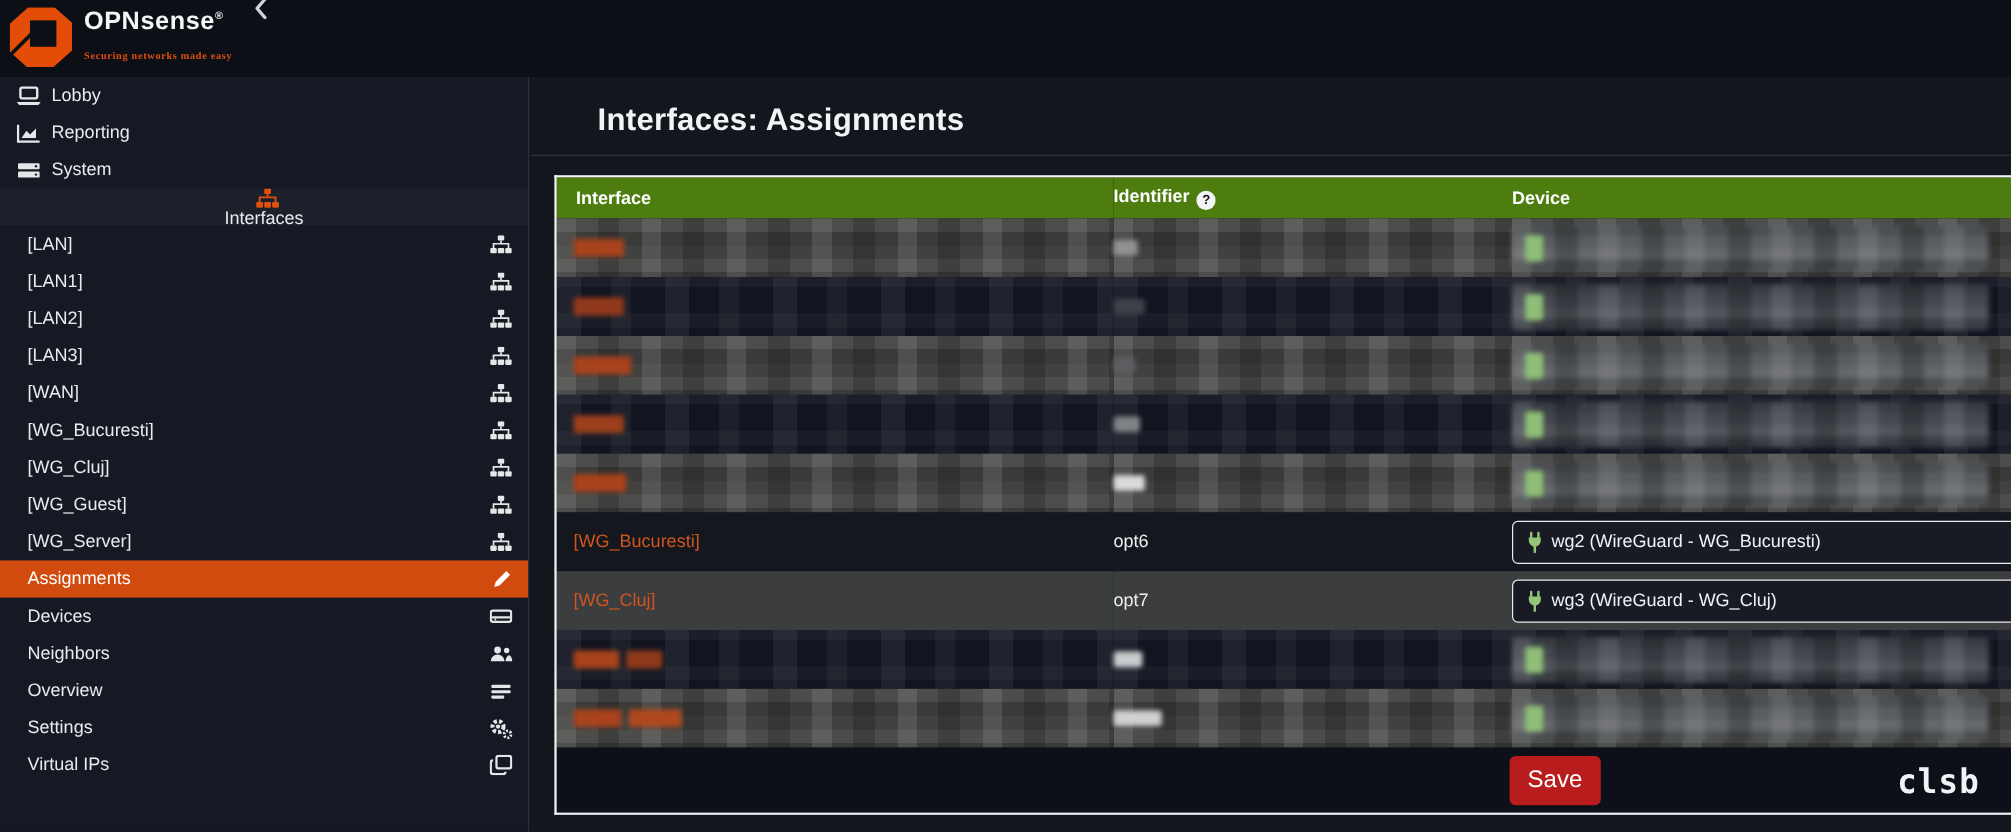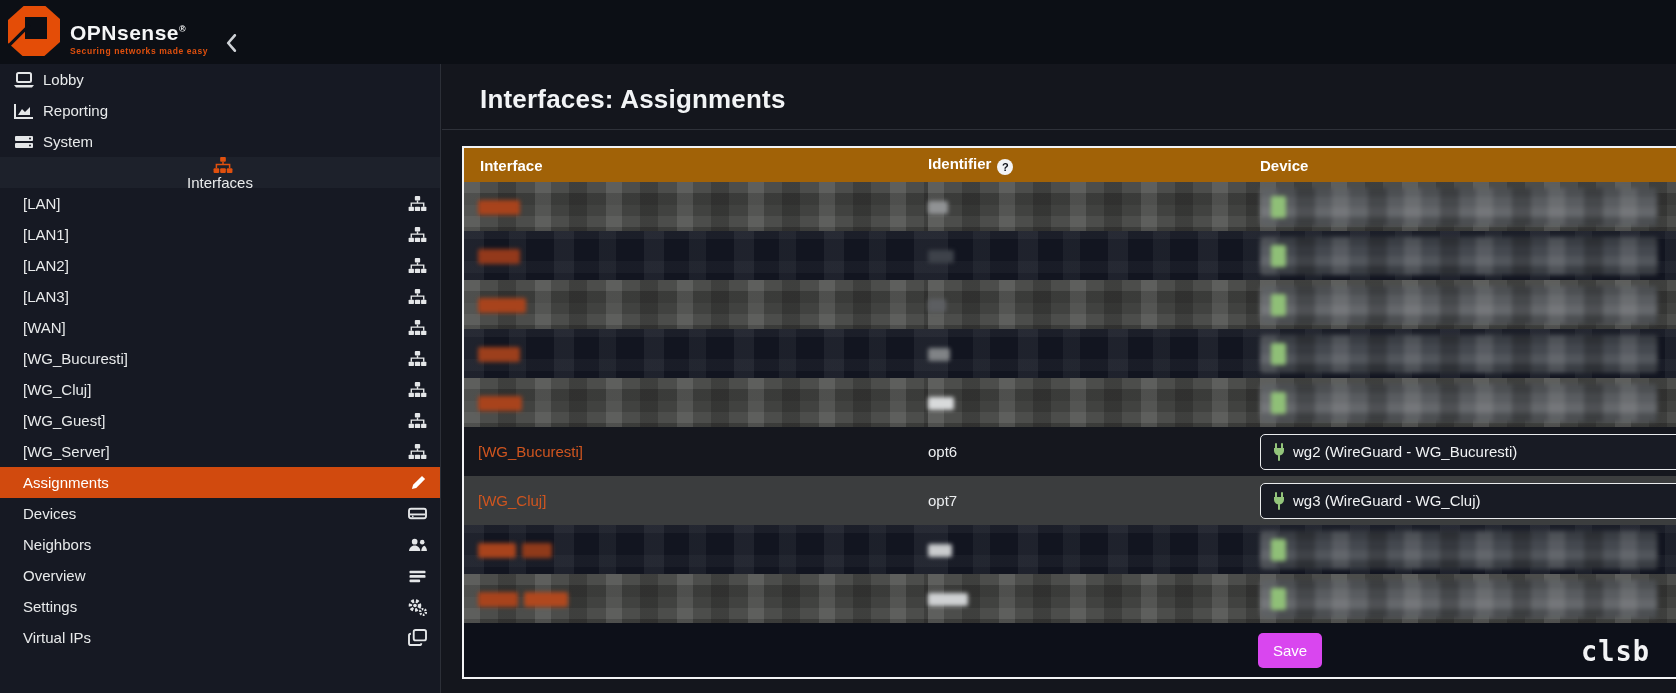--- a/index.html
+++ b/index.html
@@ -1,56 +1,56 @@
 <!DOCTYPE html>
 <html><head>
 <meta charset="utf-8">
 <style>
   * { margin:0; padding:0; box-sizing:border-box; }
   html,body { width:1676px; height:693px; overflow:hidden; background:#14161d;
     font-family:"Liberation Sans","DejaVu Sans",sans-serif; }
 
   
   .topbar { position:absolute; left:0; top:0; width:1676px; height:64px; background:#0c0f15; z-index:5; }
-  .logo-wrap { position:absolute; left:8px; top:6px; display:flex; align-items:flex-end; }
+  .logo-wrap { position:absolute; left:8px; top:6px; display:flex; align-items:flex-start; }
   .logo { position:relative; width:52px; height:50px; margin-right:10px; }
   .logo-oct { position:absolute; inset:0; background:#e44d07;
     clip-path:polygon(30% 0,72% 0,100% 26%,100% 72%,70% 100%,28% 100%,0 74%,0 28%); }
   .logo-hole { position:absolute; left:17px; top:11px; width:22px; height:22px; background:#0c0f15; }
   .logo-slash { position:absolute; left:-4px; top:28px; width:30px; height:3px; background:#0c0f15; transform:rotate(-45deg); }
   .brand { display:flex; flex-direction:column; }
   .brand-line { color:#f4f5f6; font-weight:bold; font-size:21px; letter-spacing:.5px; }
   .brand-line sup { font-size:9px; }
-  .tagline { color:#e0500e; font-size:8.5px; font-weight:bold; letter-spacing:.6px; margin-top:1px; }
+  .tagline { color:#e0500e; font-size:8.5px; font-weight:bold; letter-spacing:.6px; margin-top:11px;font-family:Liberation Serif, serif; }
   .collapse { margin-left:18px; margin-top:-8px; cursor:pointer; }
 
   
   .sidebar { position:absolute; left:0; top:64px; width:441px; height:629px;
     background:#161923; border-right:1px solid #2c2f37; z-index:4; }
   .s-item { height:31px; display:flex; align-items:center; color:#e8eaeb; font-size:15px; cursor:pointer; }
   .s-item .licon { width:22px; margin-left:13px; margin-right:8px; display:flex; justify-content:center; color:#e4e6e8; }
   .s-item .lbl { flex:1; }
   .s-item.sub .lbl { margin-left:23px; }
   .s-item .ricon { margin-right:13px; color:#e4e6e8; display:flex; }
   .s-item.section-open { background:#1d212b;flex-direction:column; }
   .s-item.selected { background:#d14a0e; color:#ffffff; }
   .s-item.selected .ricon { color:#ffffff; }
   .icon-orange { color:#e0500e !important; }
   svg.mi { display:block; }
 
   
   .main { position:absolute; left:442px; top:64px; width:1234px; height:629px; background:#14161d; }
   .title-area { height:66px; border-bottom:1px solid #2e3139; }
-  .page-title { color:#f2f4f6; font-size:26px; font-weight:bold; padding:20px 0 0 38px; letter-spacing:.2px; }
+  .page-title { color:#f2f4f6; font-size:26px; font-weight:bold; padding:20px 0 0 56px; letter-spacing:.2px; }
 
   .panel { position:relative; margin:16px 0 0 20px; width:1250px;
     border:2px solid #f2f3f5; border-right:none; background:#14171f; }
   table.assign { border-collapse:collapse; width:1248px; table-layout:fixed; }
   col.c1 { width:464px; } col.c2 { width:332px; } col.c3 { width:452px; }
-  thead th { background:#a16207; color:#ffffff; font-size:15px; font-weight:bold;
+  thead th { background:#4d7c0f; color:#ffffff; font-size:15px; font-weight:bold;
     text-align:left; height:34px; padding:0; }
   thead th.h-if { padding-left:16px; }
   .qbadge { display:inline-block; width:16px; height:16px; border-radius:50%; background:#f2f3f5;
     color:#0d1019; font-size:11px; font-weight:bold; text-align:center; line-height:16px;
     vertical-align:-2px; margin-left:6px; cursor:pointer; }
 
   tbody td { height:49px; padding:0; vertical-align:middle; }
   tr.vrow-dark td { background:#15171e; }
   tr.vrow-gray td { background:#3b3d3e; }
   .iflink { color:#d0551f; font-size:15px; text-decoration:none; margin-left:14px; cursor:pointer; }
@@ -80,22 +80,22 @@
   .gsel { position:relative; width:398px; height:38px; border-radius:4px; filter:blur(2px);
     background-color:#595c60;
     background-image:
       repeating-linear-gradient(90deg, rgba(255,255,255,.10) 0 17px, rgba(0,0,0,0) 17px 36px, rgba(0,0,0,.22) 36px 55px, rgba(0,0,0,0) 55px 72px),
       repeating-linear-gradient(180deg, rgba(0,0,0,.14) 0 9px, rgba(0,0,0,0) 9px 19px, rgba(255,255,255,.07) 19px 29px); }
   tr.rrow-dark .gsel { background-color:#44484f; }
   .gplug { position:absolute; left:11px; top:8px; width:15px; height:22px; background:#8fbf77; border-radius:2px; }
 
   
   .panel-footer { position:relative; height:54px; background:#0d1019; display:flex; align-items:center; width:1248px; }
-  .save-btn { margin-left:794px; background:#d946ef; color:#ffffff; border:none; border-radius:5px;
-    font-size:15px; font-family:inherit; padding:9px 15px; cursor:pointer; }
+  .save-btn { margin-left:794px; background:#b91c1c; color:#ffffff; border:none; border-radius:5px;
+    font-size:20px; font-family:inherit; padding:9px 15px; cursor:pointer; }
   .watermark { position:absolute; right:62px; top:13px; color:#f2f3f5; font-family:"DejaVu Sans Mono",monospace;
     font-weight:bold; font-size:27px; letter-spacing:1px; transform:scaleY(1.05); }
 </style>
 </head>
 <body>
 
 <div class="topbar">
   <div class="logo-wrap">
     <div class="logo">
       <div class="logo-oct"></div>

